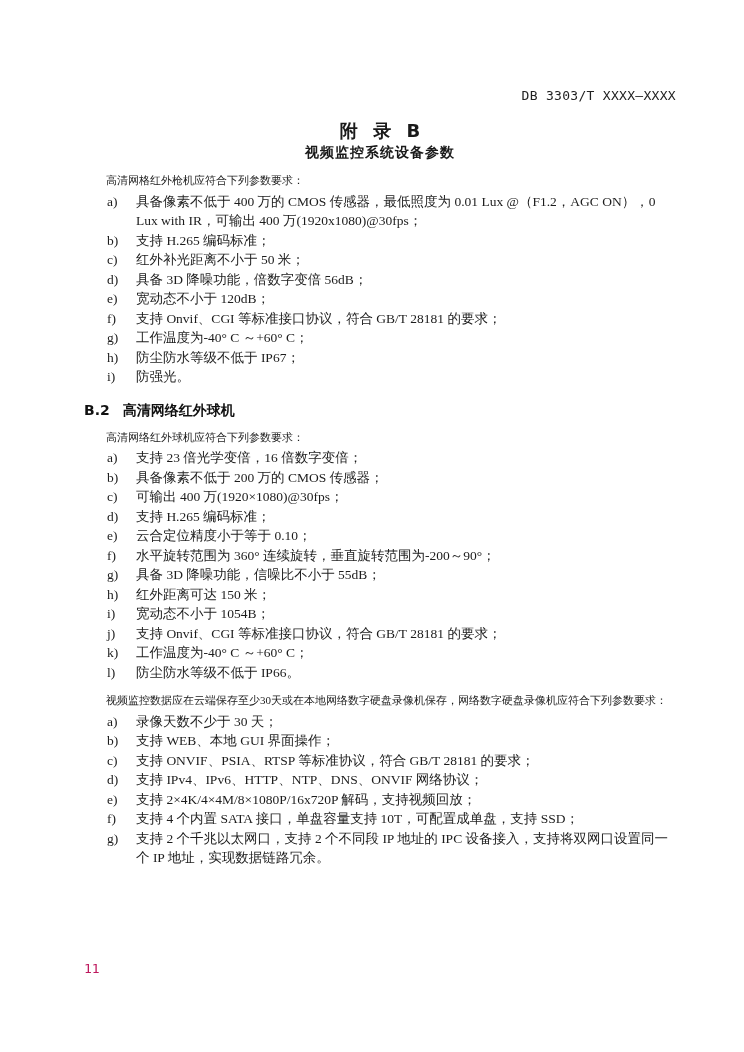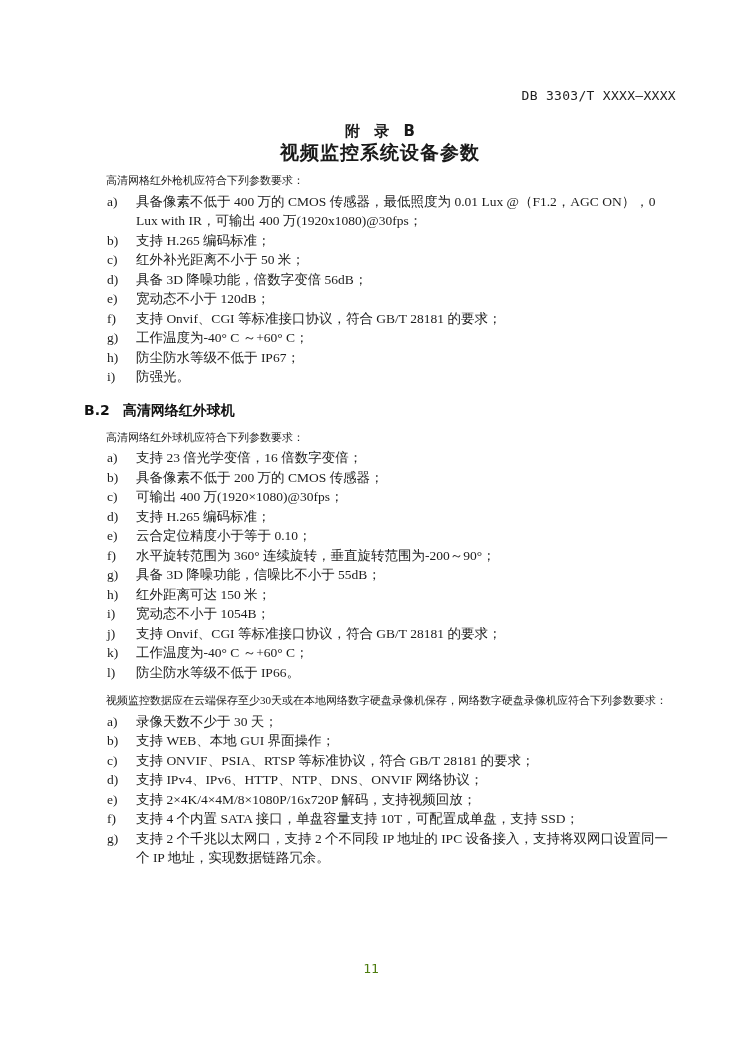--- a/index.html
+++ b/index.html
@@ -24,23 +24,23 @@
     line-height:16px;
     color:#222;
   }
   .title-block {
     margin-top:16px;
     text-align:center;
     font-family:"DejaVu Sans","Liberation Sans",sans-serif;
     font-weight:bold;
     color:#1a1a1a;
   }
-  .title-appendix { font-size:15px; line-height:22px; word-spacing:9px; }
+  .title-appendix { font-size:18px; line-height:22px; word-spacing:9px; }
   .title-normative { font-size:14px; line-height:20px; }
-  .title-subtitle { font-size:19px; line-height:20px; letter-spacing:1px; }
+  .title-subtitle { font-size:14px; line-height:20px; letter-spacing:1px; }
 
   .section-heading {
     margin:14px 0 0 0;
     font-family:"DejaVu Sans","Liberation Sans",sans-serif;
     font-size:14px;
     font-weight:bold;
     line-height:18px;
     color:#111;
   }
   .section-first .section-heading { margin-top:9px; }
@@ -63,26 +63,26 @@
     width:29px;
     margin-left:23px;
   }
   .item .text { flex:1; }
 
   .page-number {
     position:absolute;
     top:961px;
     left:84px;
     width:592px;
-    text-align:center;
+    text-align:left;
     padding-right:18px;
     box-sizing:border-box;
     font-family:"DejaVu Sans Mono","Liberation Mono",monospace;
     font-size:13px;
-    color:#4d7c0f;
+    color:#be185d;
   }
 </style>
 </head>
 <body>
 
 <div class="page">
   <div class="content">
 
     <div class="doc-number">DB 3303/T XXXX—XXXX</div>
 

